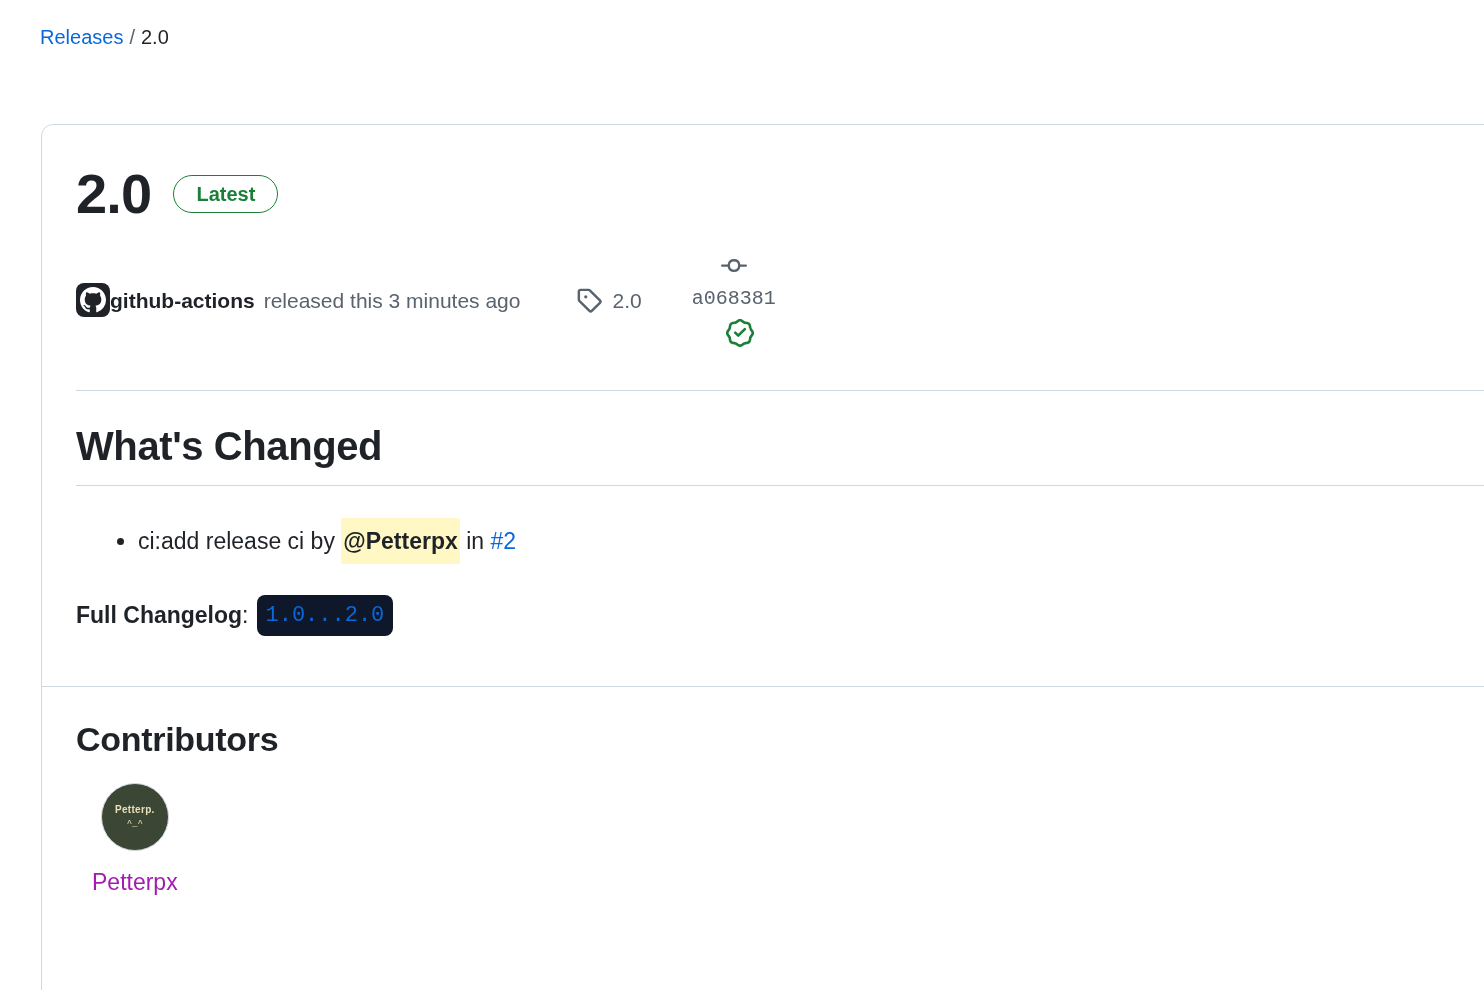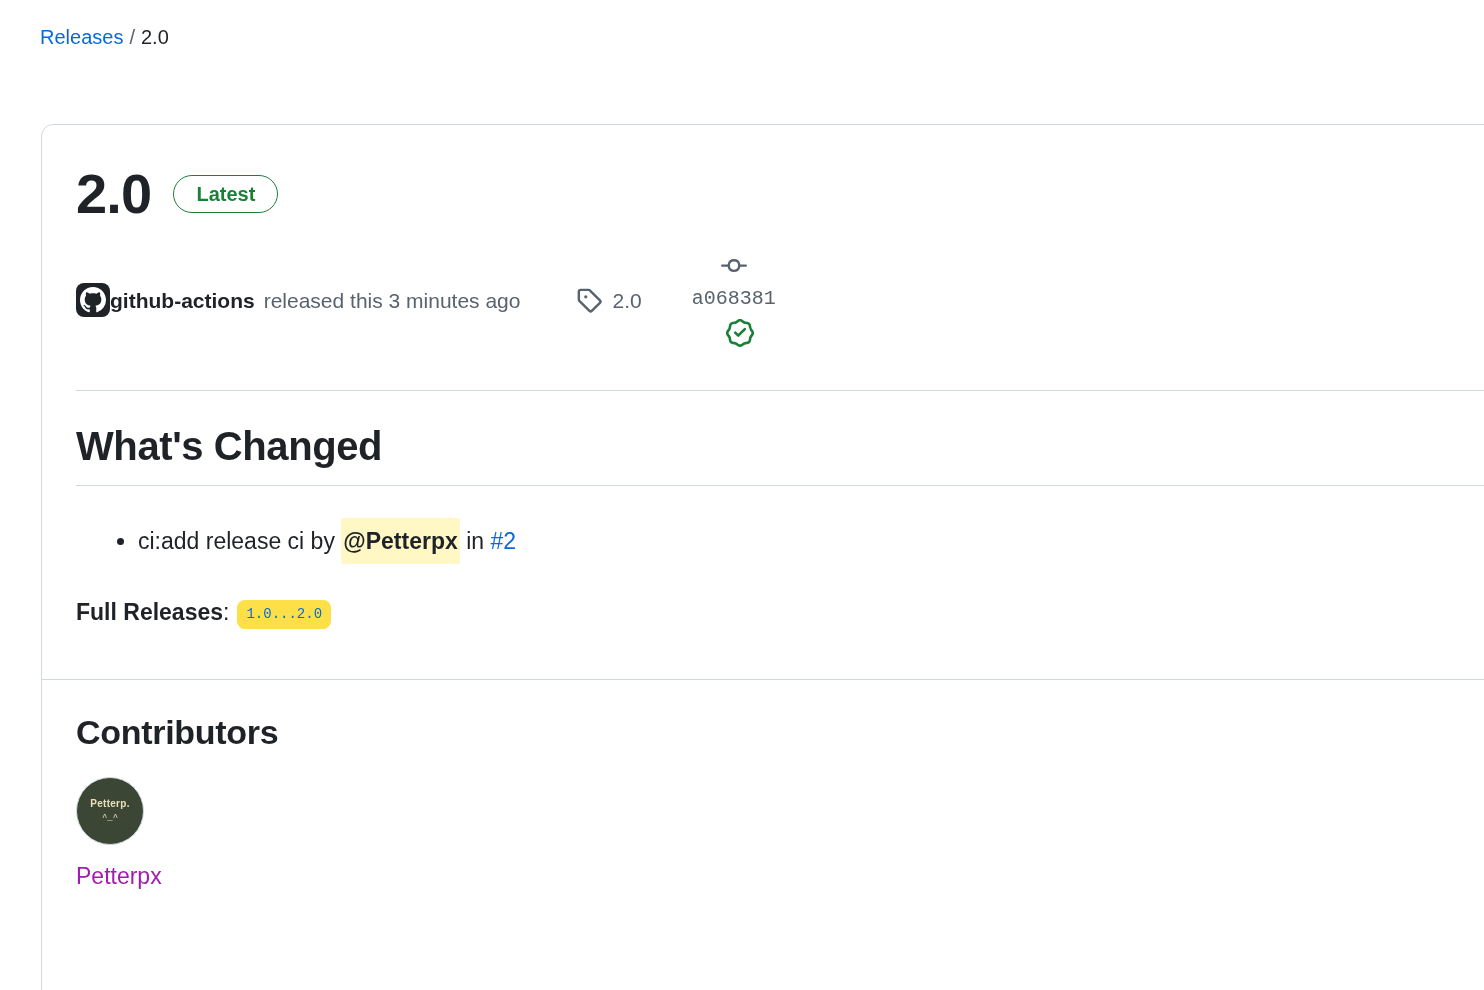--- a/index.html
+++ b/index.html
@@ -200,26 +200,26 @@
     margin: 36px 0 0 0;
     font-size: 23px;
     line-height: 1.5;
     color: #1f2328;
   }
   .md-paragraph strong {
     font-weight: 700;
   }
   .code-chip {
     display: inline-block;
-    background: #fde047;
+    background: #0f172a;
     border-radius: 8px;
     padding: 4px 9px;
     margin-left: 8px;
     font-family: "Liberation Mono", monospace;
-    font-size: 14px;
+    font-size: 22px;
     color: #0969da;
     text-decoration: none;
     cursor: pointer;
     vertical-align: 2px;
   }
 
   
   .section-divider {
     height: 1px;
     background: #d1d9e0;
@@ -240,21 +240,22 @@
   }
   .contributor-list {
     display: flex;
     flex-wrap: wrap;
     gap: 14px;
     margin-top: 24px;
   }
   .contributor {
     display: flex;
     flex-direction: column;
-    align-items: flex-start;
+    align-items: center;
+    margin-left: 16px;
   }
   .contributor-avatar {
     width: 68px;
     height: 68px;
     border-radius: 50%;
     background: #3c4634;
     border: 1px solid #d1d9e0;
     display: flex;
     flex-direction: column;
     align-items: center;
@@ -341,21 +342,21 @@
 
     <div class="meta-divider"></div>
 
     <div class="markdown-body">
       <h2 class="md-h2">What's Changed</h2>
 
       <ul class="md-list">
         <li><span>ci:add release ci by </span><a class="mention" href="#">@Petterpx</a><span> in </span><a class="issue-link" href="#">#2</a></li>
       </ul>
 
-      <p class="md-paragraph"><strong>Full Releases</strong><span>:</span><a class="code-chip" href="#">1.0...2.0</a></p>
+      <p class="md-paragraph"><strong>Full Changelog</strong><span>:</span><a class="code-chip" href="#">1.0...2.0</a></p>
     </div>
 
   </div>
 
   <div class="section-divider"></div>
 
   <div class="contributors">
     <h2 class="contributors-title">Contributors</h2>
     <div class="contributor-list">
       <div class="contributor">

